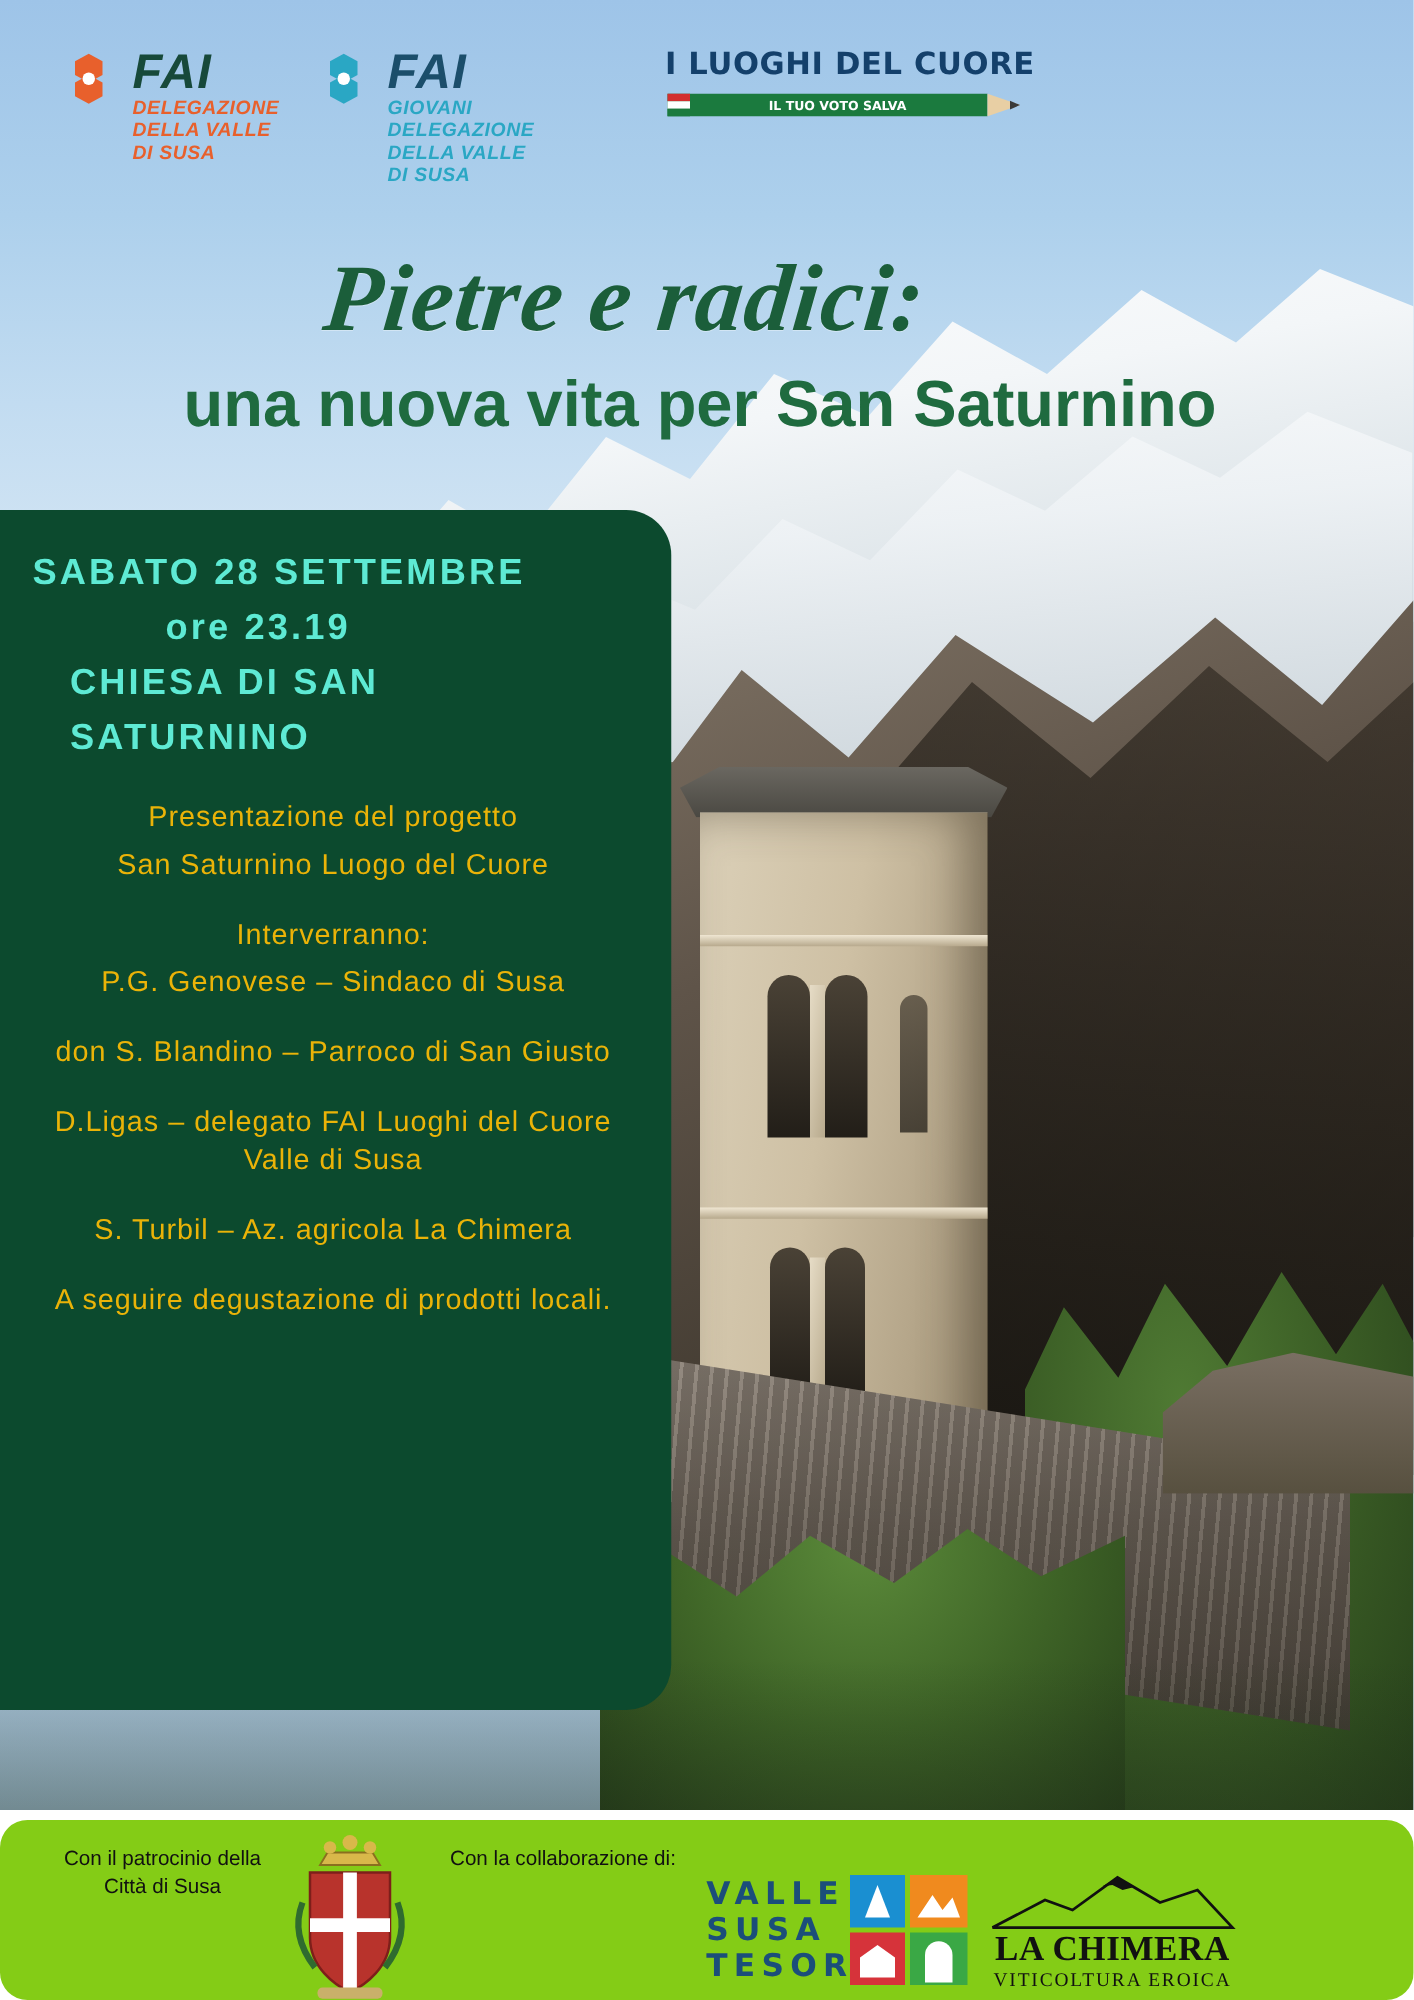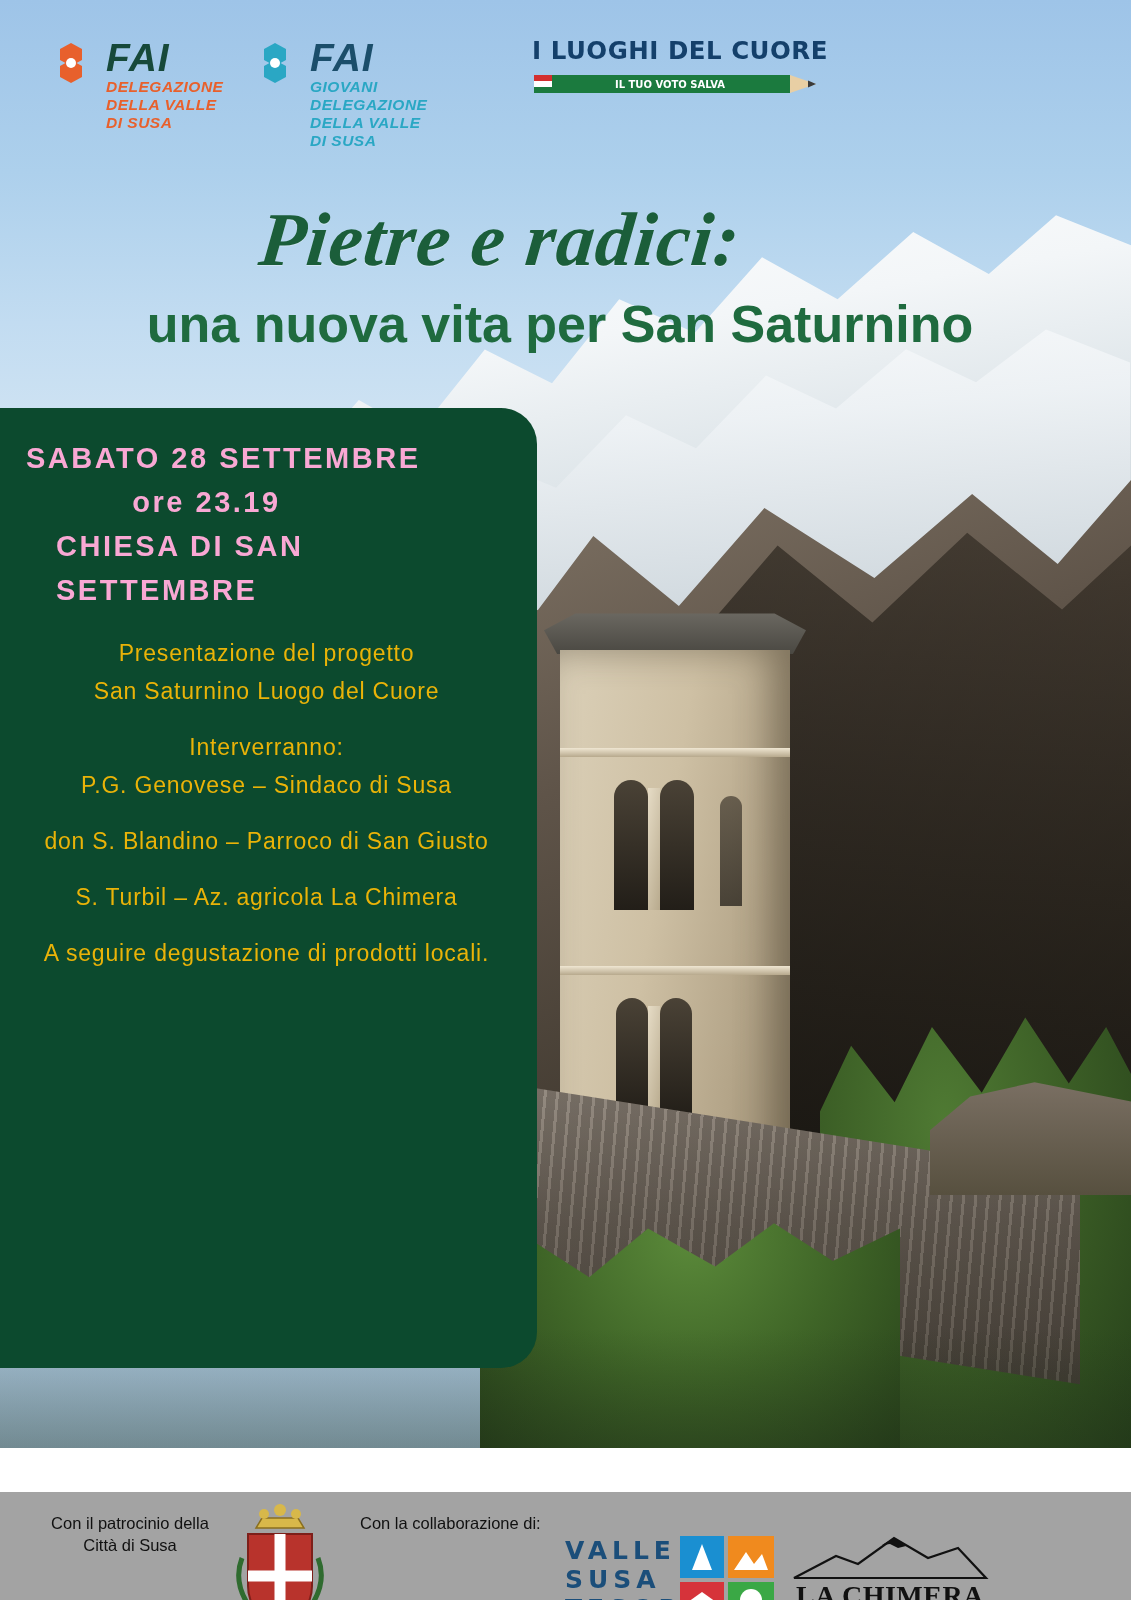--- a/index.html
+++ b/index.html
@@ -178,38 +178,38 @@
     position: absolute; left: 0; top: 408px;
     width: 537px; height: 960px;
     background: #0c4a2e;
     border-top-right-radius: 36px;
     border-bottom-right-radius: 36px;
     z-index: 7;
     padding: 28px 30px 0 26px;
     color: #ffffff;
   }
   .panel .when {
-    color: #f9a8d4; font-weight: 700; letter-spacing: 2.5px;
+    color: #5eead4; font-weight: 700; letter-spacing: 2.5px;
     font-size: 29px; line-height: 44px; text-align: left;
   }
   .panel .when .l2 { display: block; text-align: center; padding-right: 120px; }
   .panel .when .l3,
   .panel .when .l4 { display: block; padding-left: 30px; }
   .panel .body { margin-top: 26px; text-align: center; }
   .panel .body p {
     font-size: 23px; line-height: 30px; letter-spacing: .8px;
     margin: 0 0 26px 0; color: #eab308;
   }
   .panel .body p.tight { margin-bottom: 8px; }
 
   
   .footer {
-    position: absolute; left: 0; bottom: 0; width: 1131px; height: 108px;
-    background: #a3a3a3; z-index: 8;
-    display: flex; align-items: center;
+    position: absolute; left: 0; bottom: 0; width: 1131px; height: 144px;
+    background: #84cc16; z-index: 8;
+    display: flex; align-items: center; border-radius: 22px;
   }
   .footer .patrocinio {
     position: absolute; left: 30px; top: 20px; width: 200px; text-align: center;
     font-size: 16.5px; line-height: 22px; color: #111;
   }
   .crest { position: absolute; left: 228px; top: 6px; width: 104px; height: 140px; }
   .footer .collab {
     position: absolute; left: 360px; top: 22px; font-size: 16.5px; color: #111;
   }
   .vst { position: absolute; left: 565px; top: 44px; }
@@ -325,30 +325,31 @@
   </div>
 
   <div class="title-script">Pietre e radici:</div>
   <div class="title-sub">una nuova vita per San Saturnino</div>
 
   <div class="panel">
     <div class="when">
       <span>SABATO 28 SETTEMBRE</span>
       <span class="l2">ore 23.19</span>
       <span class="l3">CHIESA DI SAN</span>
-      <span class="l4">SETTEMBRE</span>
+      <span class="l4">SATURNINO</span>
     </div>
 
     <div class="body">
       <p class="tight">Presentazione del progetto</p>
       <p>San Saturnino Luogo del Cuore</p>
 
       <p class="tight">Interverranno:</p>
       <p>P.G. Genovese – Sindaco di Susa</p>
       <p>don S. Blandino – Parroco di San Giusto</p>
+      <p>D.Ligas – delegato FAI Luoghi del Cuore Valle di Susa</p>
       <p>S. Turbil – Az. agricola La Chimera</p>
       <p>A seguire degustazione di prodotti locali.</p>
     </div>
   </div>
 
   <div class="footer">
 
     <div class="patrocinio">
       <div>Con il patrocinio della</div>
       <div>Città di Susa</div>

